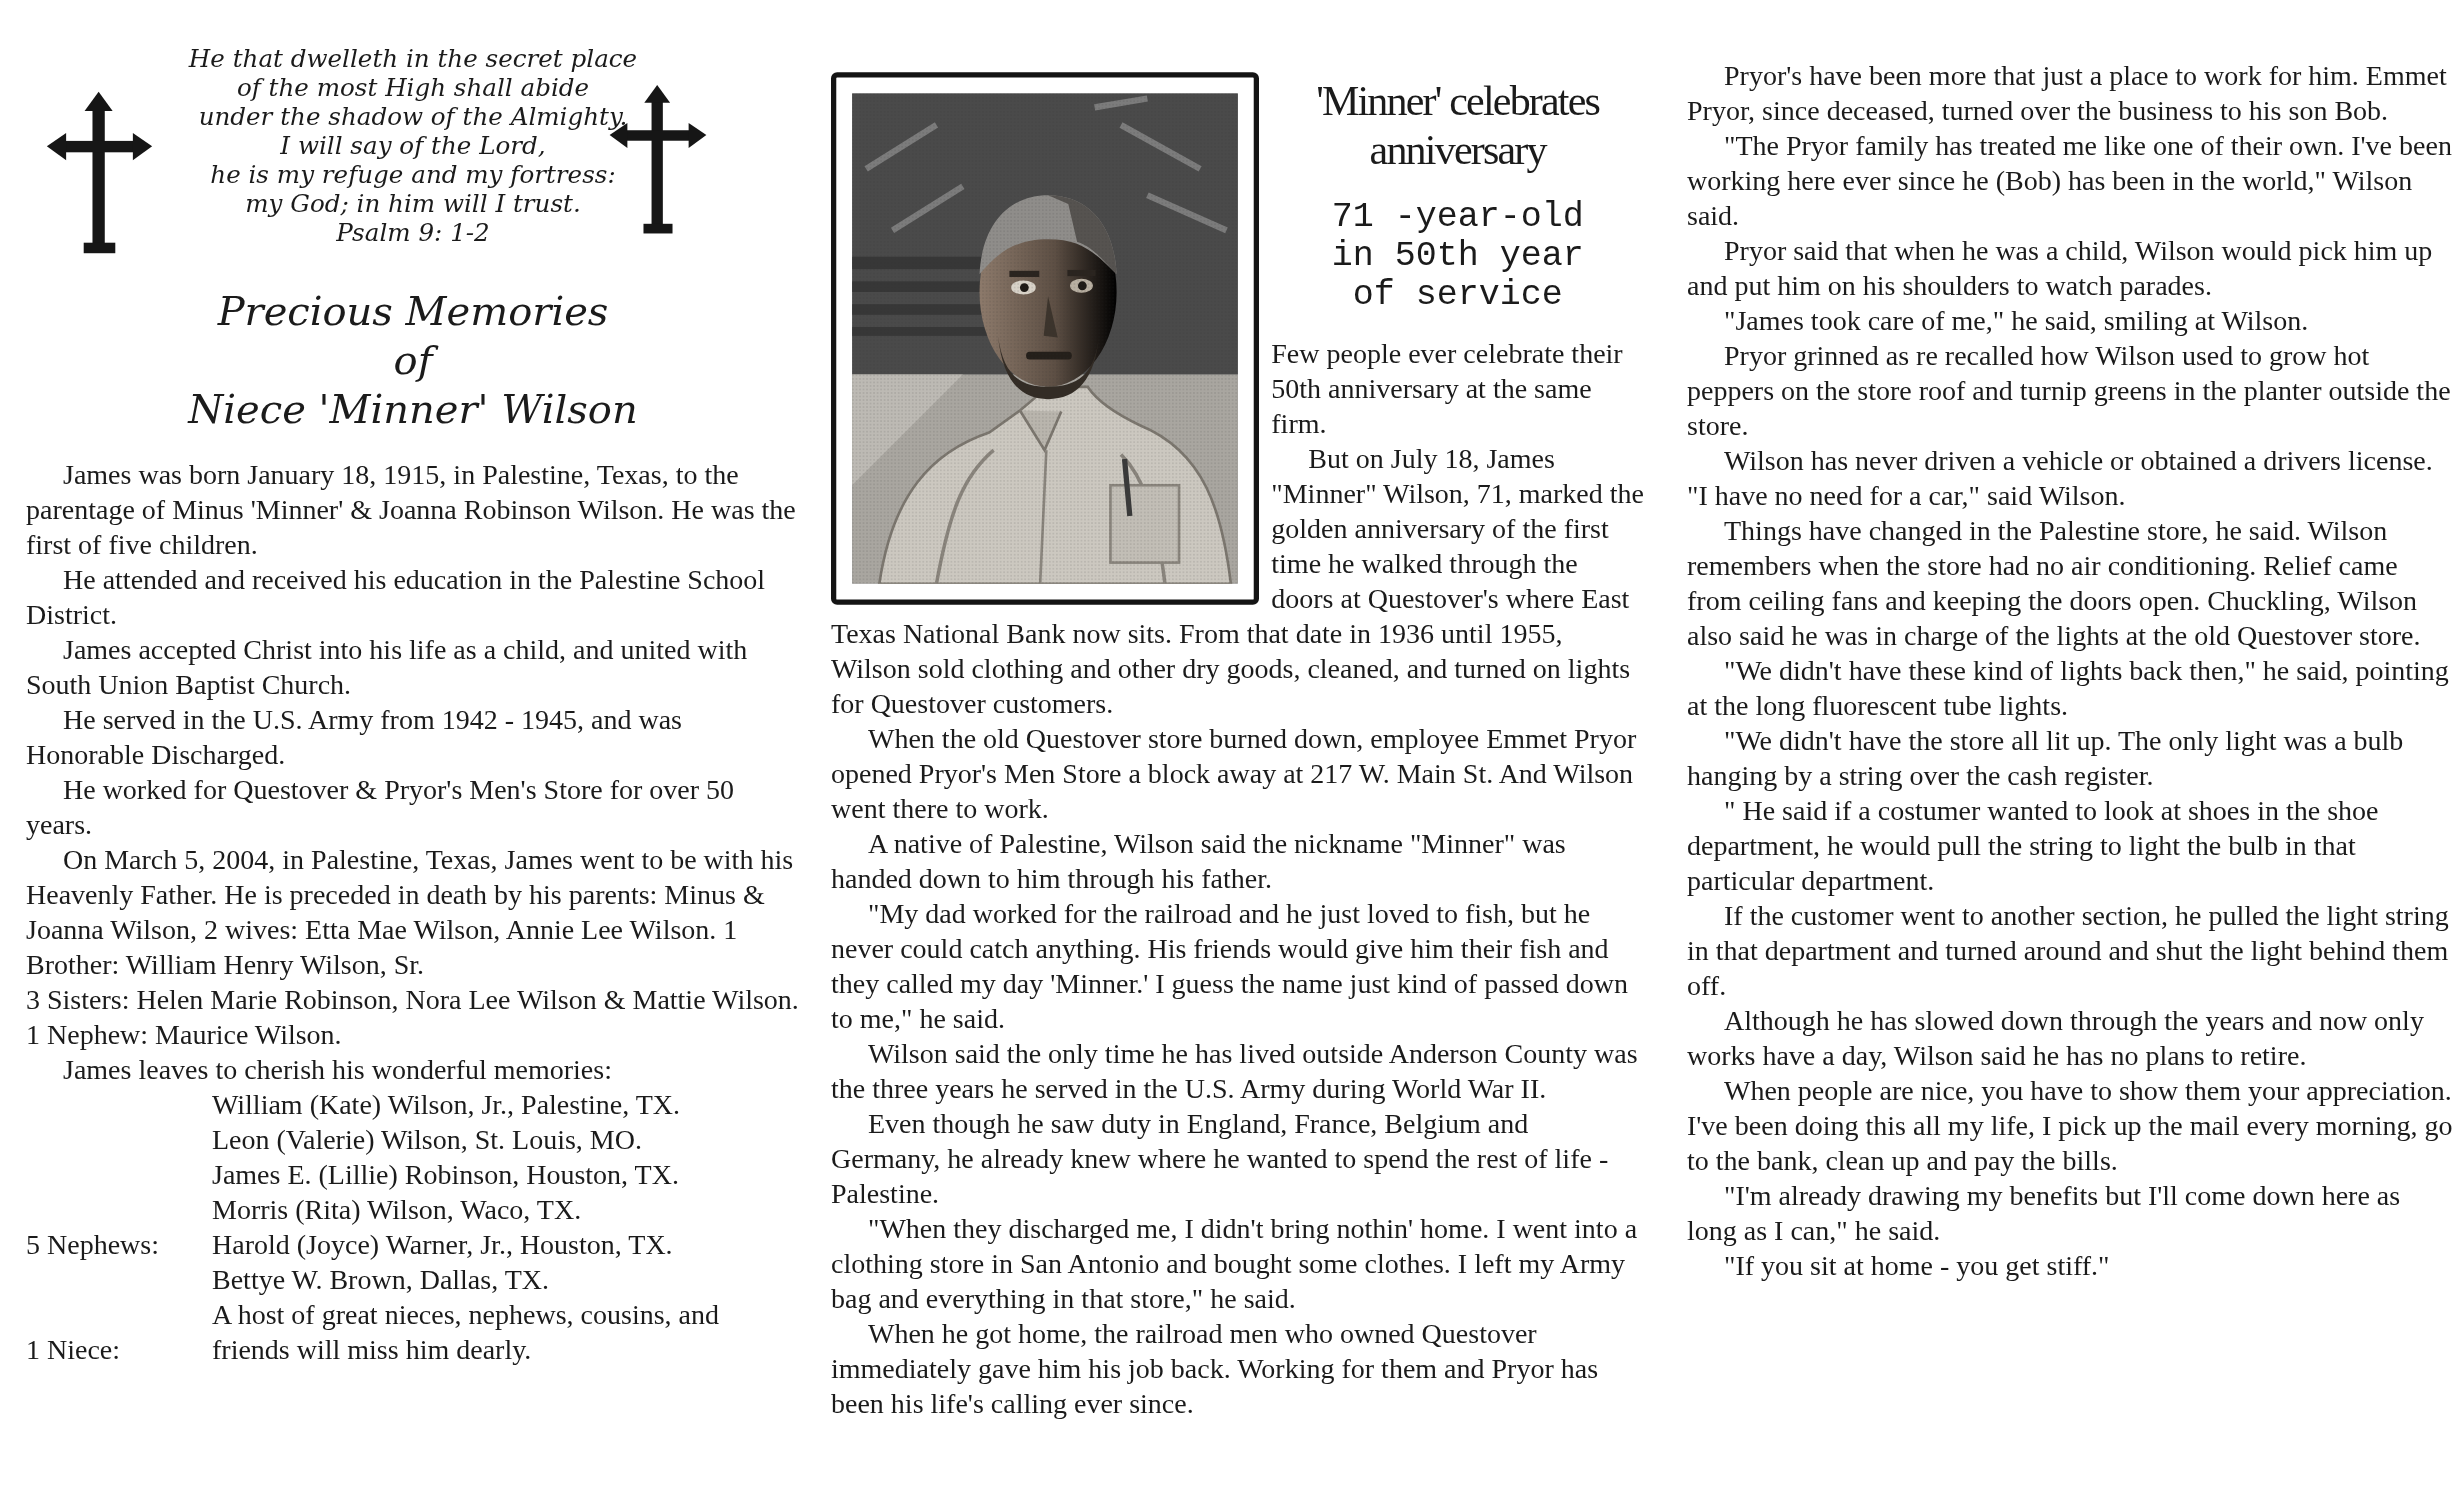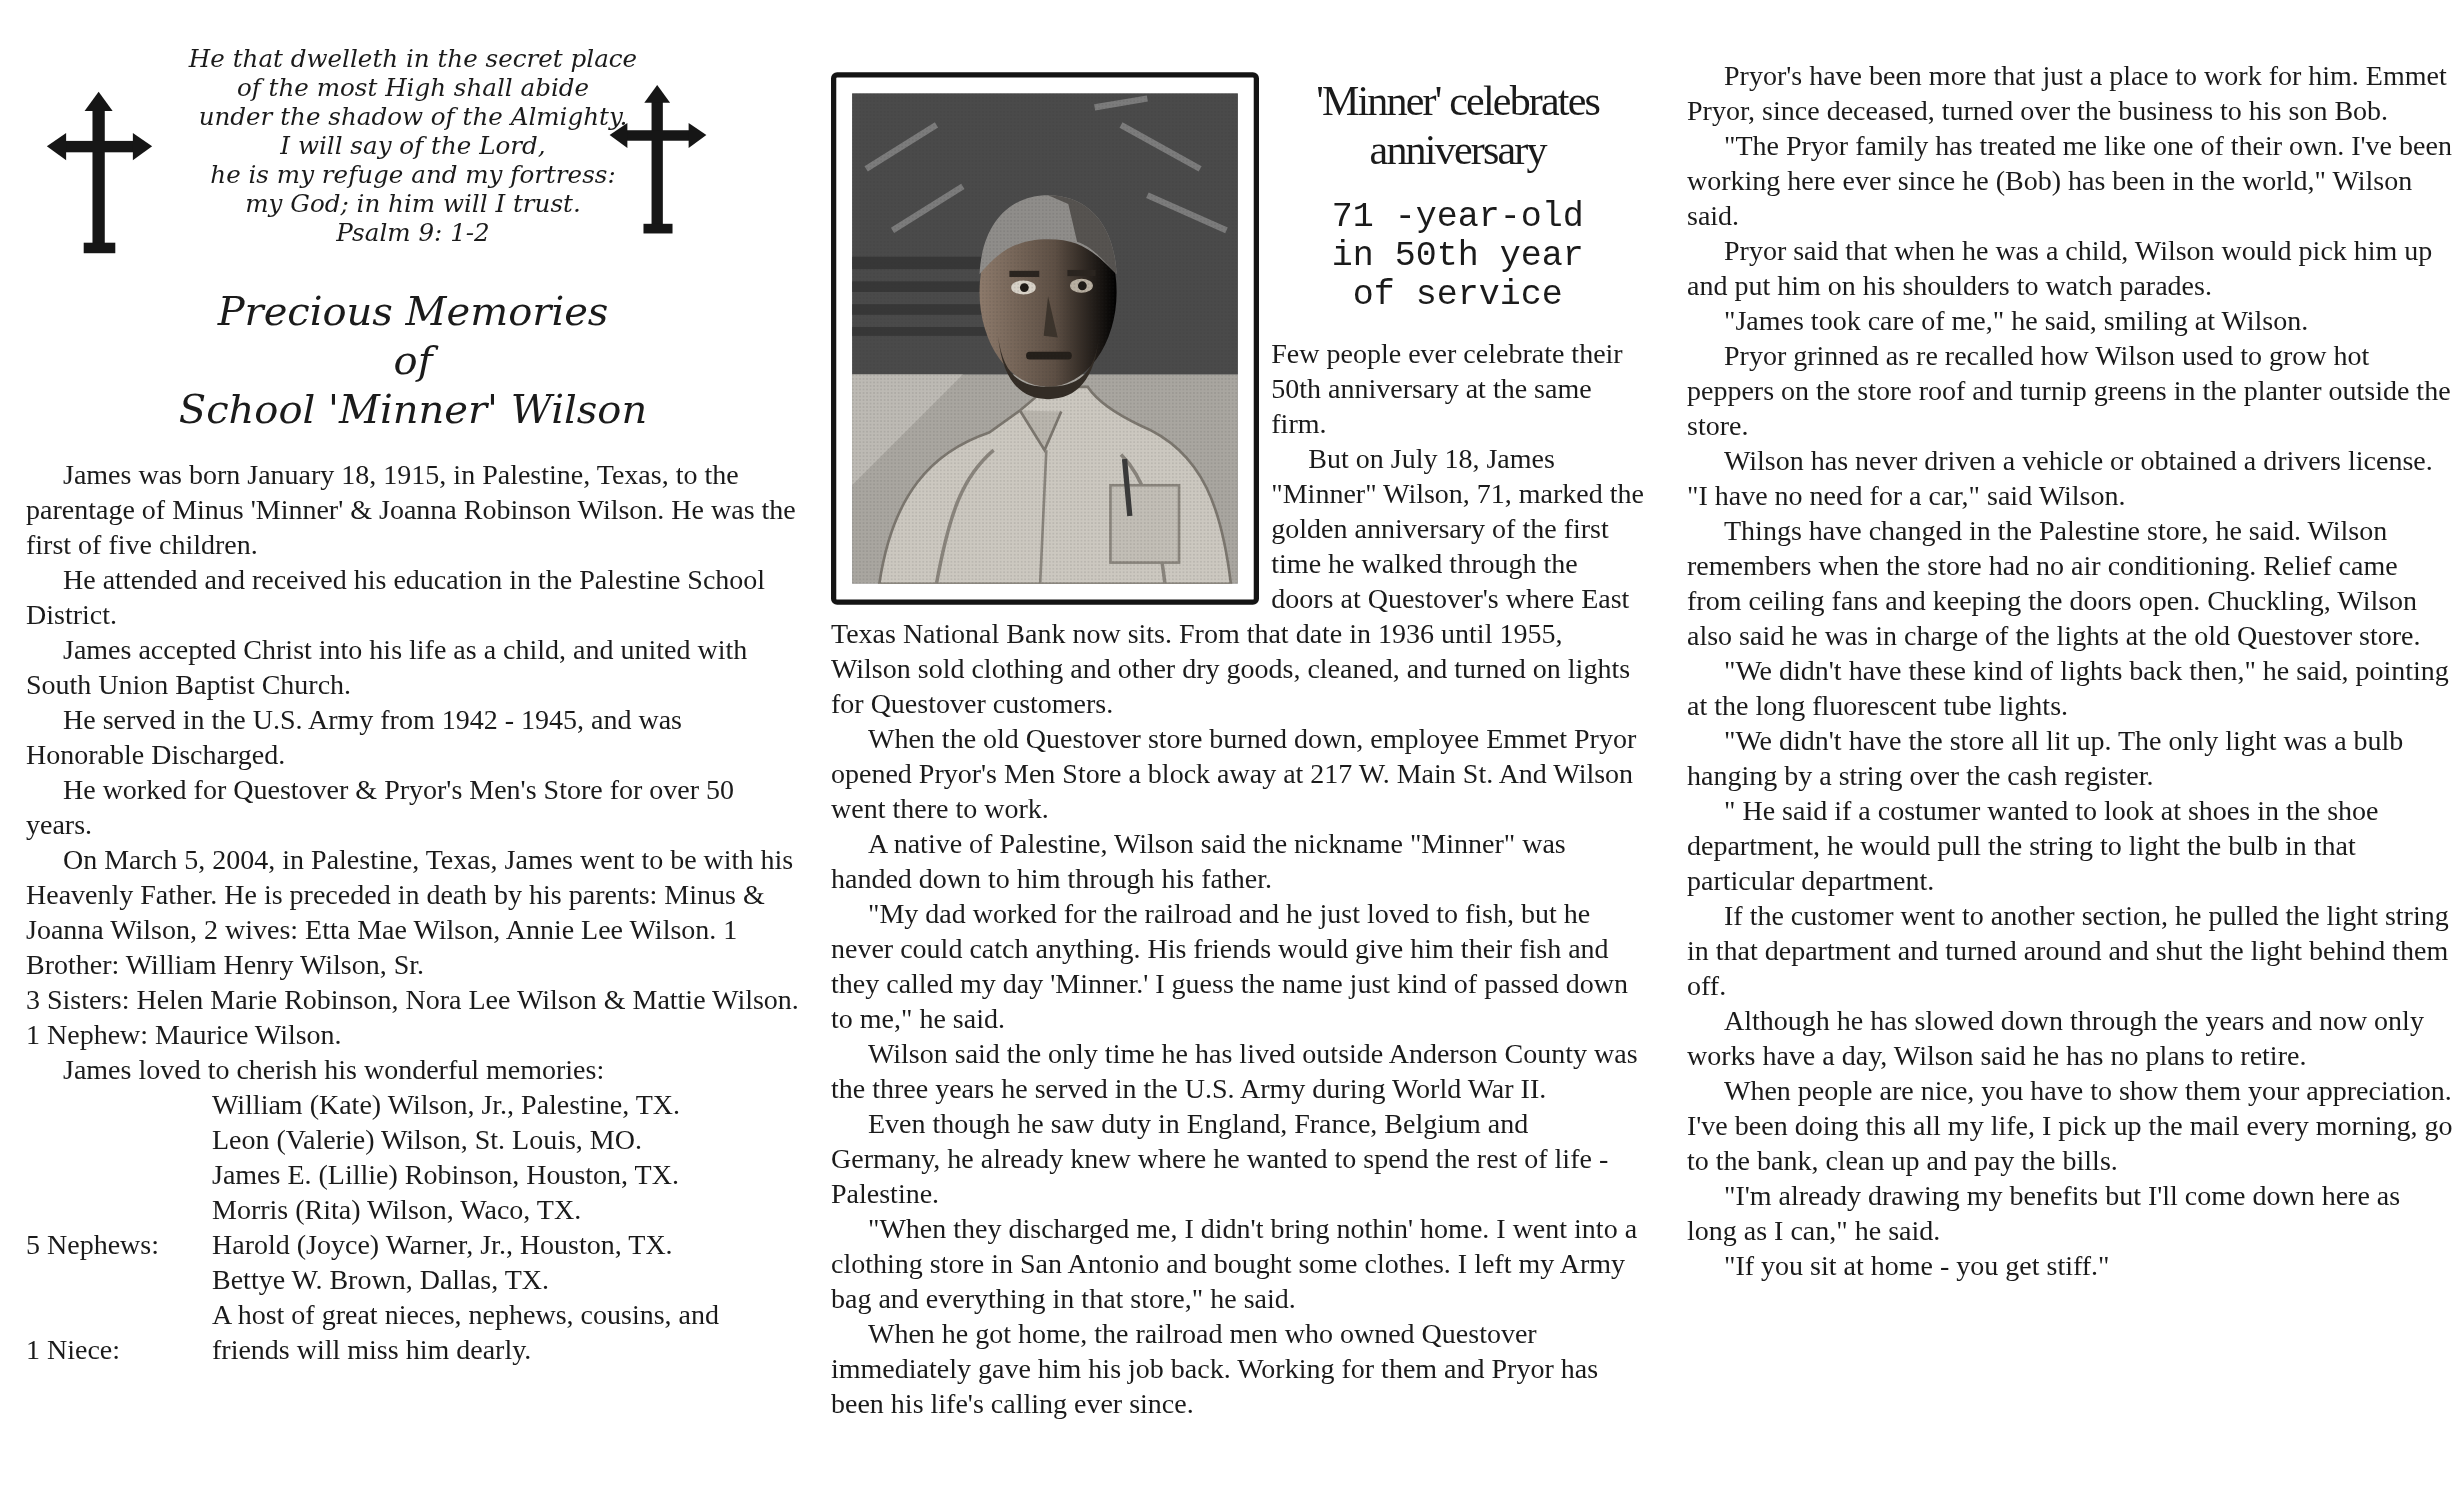--- a/index.html
+++ b/index.html
@@ -95,33 +95,33 @@
       <div>under the shadow of the Almighty.</div>
       <div>I will say of the Lord,</div>
       <div>he is my refuge and my fortress:</div>
       <div>my God; in him will I trust.</div>
       <div>Psalm 9: 1-2</div>
     </div>
 
     <div class="mem-title">
       <div>Precious Memories</div>
       <div>of</div>
-      <div>School 'Minner' Wilson</div>
+      <div>Niece 'Minner' Wilson</div>
     </div>
   </div>
 
   <div>
     <p class="body-p ind">James was born January 18, 1915, in Palestine, Texas, to the parentage of Minus 'Minner' &amp; Joanna Robinson Wilson. He was the first of five children.</p>
     <p class="body-p ind">He attended and received his education in the Palestine School District.</p>
     <p class="body-p ind">James accepted Christ into his life as a child, and united with South Union Baptist Church.</p>
     <p class="body-p ind">He served in the U.S. Army from 1942 - 1945, and was Honorable Discharged.</p>
     <p class="body-p ind">He worked for Questover &amp; Pryor's Men's Store for over 50 years.</p>
     <p class="body-p ind">On March 5, 2004, in Palestine, Texas, James went to be with his Heavenly Father. He is preceded in death by his parents: Minus &amp; Joanna Wilson, 2 wives: Etta Mae Wilson, Annie Lee Wilson. 1 Brother: William Henry Wilson, Sr.</p>
     <p class="body-p">3 Sisters: Helen Marie Robinson, Nora Lee Wilson &amp; Mattie Wilson. 1 Nephew: Maurice Wilson.</p>
-    <p class="body-p ind">James loved to cherish his wonderful memories:</p>
+    <p class="body-p ind">James leaves to cherish his wonderful memories:</p>
 
     <div class="rel-row">
       <div class="rel-label">5 Nephews:</div>
       <div class="rel-content">
         <div>William (Kate) Wilson, Jr., Palestine, TX.</div>
         <div>Leon (Valerie) Wilson, St. Louis, MO.</div>
         <div>James E. (Lillie) Robinson, Houston, TX.</div>
         <div>Morris (Rita) Wilson, Waco, TX.</div>
         <div>Harold (Joyce) Warner, Jr., Houston, TX.</div>
       </div>

